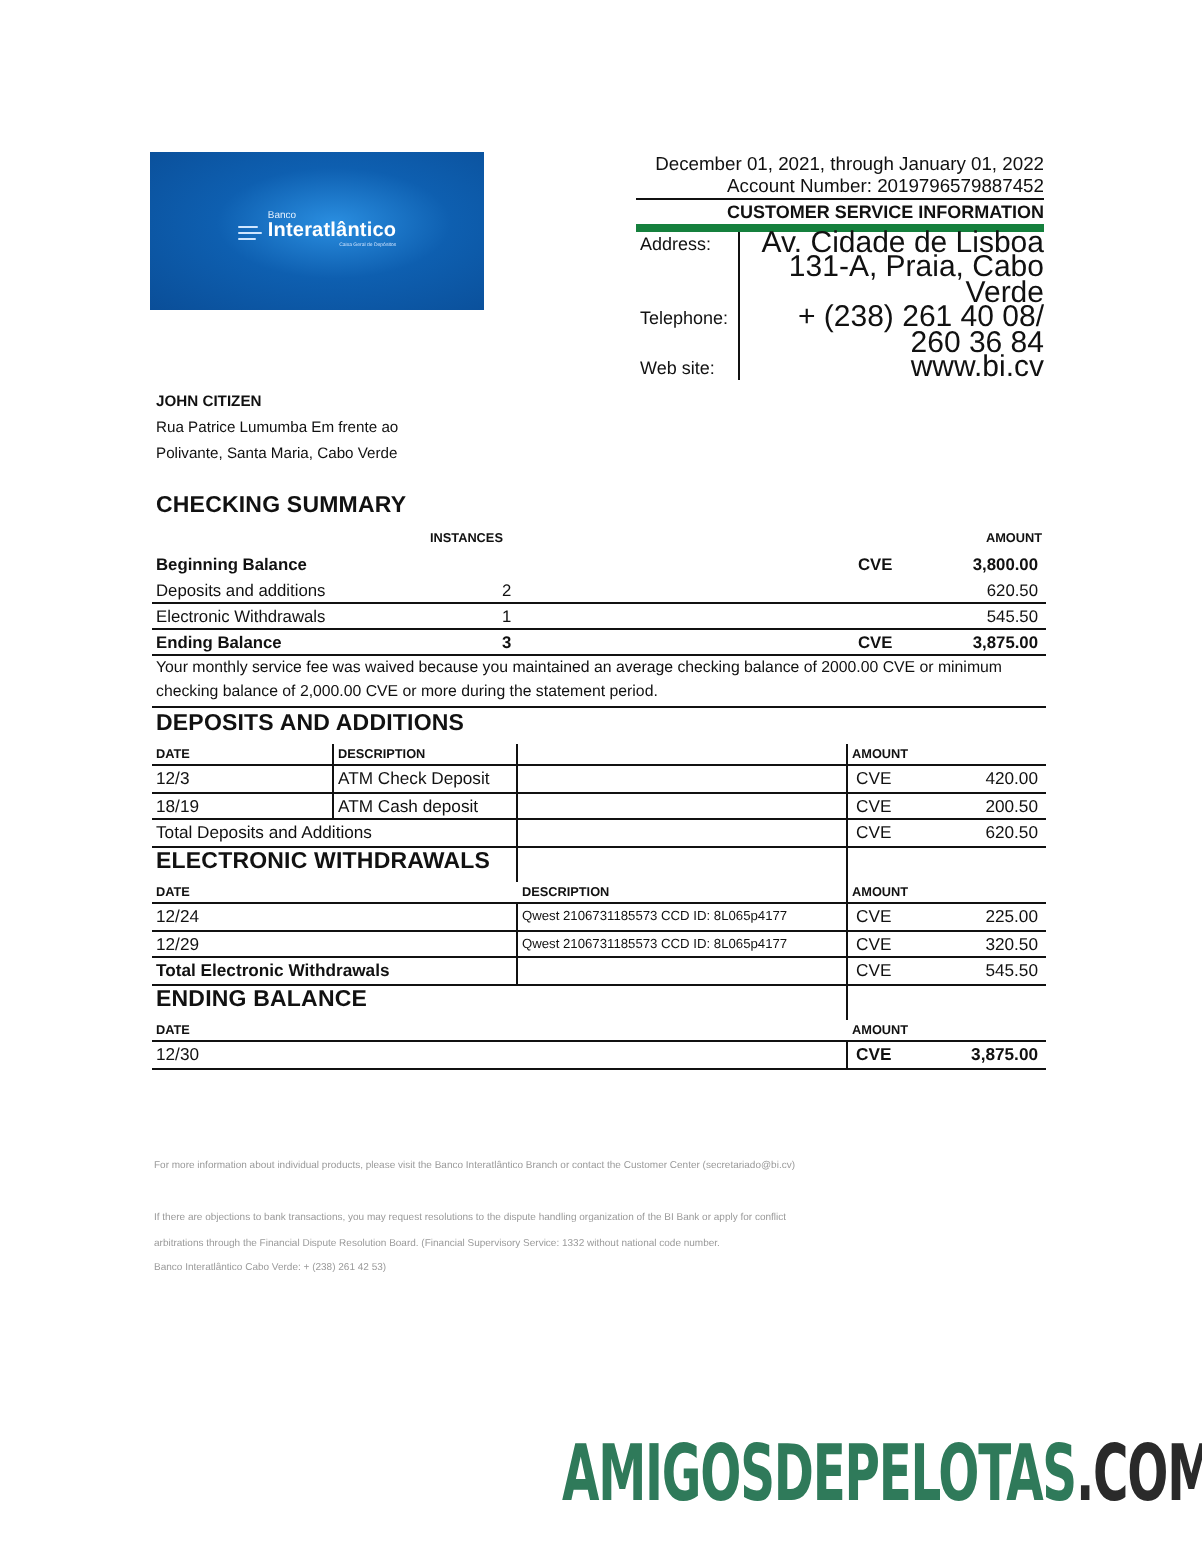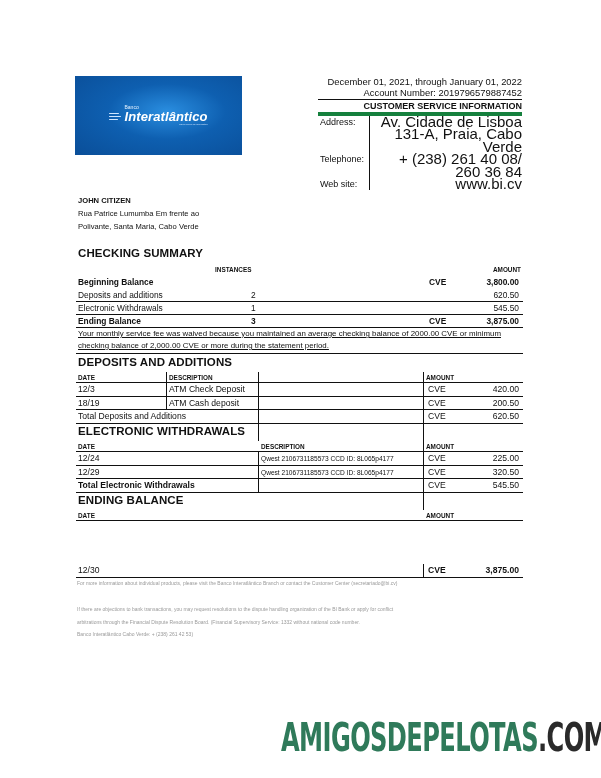--- a/index.html
+++ b/index.html
@@ -12,21 +12,21 @@
   .logo {
     position: absolute; left: 75px; top: 76px; width: 167px; height: 79px;
     background: radial-gradient(ellipse at 55% 45%, #2a8ee0 0%, #0e5fb0 45%, #0a4e98 100%);
     display: flex; align-items: center; justify-content: center;
   }
   .logo-inner { display: flex; align-items: center; gap: 3px; color: #fff; }
   .logo-waves { width: 12px; height: 10px; position: relative; }
   .logo-waves span { position: absolute; left: 0; height: 1px; background: #cfe6ff; border-radius: 1px; }
   .logo-text { display: flex; flex-direction: column; line-height: 1; }
   .logo-small { font-size: 5px; color: #e6f2ff; }
-  .logo-big { font-size: 13px; font-weight: bold; color: #fff; letter-spacing: 0.1px; font-style: italic; }
+  .logo-big { font-size: 10px; font-weight: bold; color: #fff; letter-spacing: 0.1px; }
   .logo-tag { font-size: 2.5px; color: #d0e4ff; margin-top: 1px; align-self: flex-end; }
 
   
   .hdr-right { position: absolute; left: 318px; top: 76px; width: 204px; font-size: 9.4px; }
   .hdr-line { text-align: right; line-height: 11px; white-space: nowrap; }
   .csi-box { margin-top: 1px; border-top: 1.3px solid #111; }
   .csi-title { text-align: right; font-weight: bold; font-size: 9px; line-height: 12px; border-bottom: 4px solid #15803d; }
   .csi-grid { display: grid; grid-template-columns: 52px 152px; }
   .csi-label { font-size: 9px; line-height: 12.4px; padding-left: 2px; border-right: 1px solid #111; }
   .csi-value { font-size: 15px; line-height: 12.4px; text-align: right; }
@@ -44,21 +44,21 @@
   .cs-hdr { position: relative; height: 12px; font-size: 6.4px; font-weight: bold; }
   .cs-hdr .inst { position: absolute; left: 139px; top: 2px; }
   .cs-hdr .amt { position: absolute; right: 2px; top: 2px; }
   .cs-row { position: relative; height: 13px; line-height: 13px; }
   .cs-row .lbl { position: absolute; left: 2px; }
   .cs-row .cnt { position: absolute; left: 175px; }
   .cs-row .cur { position: absolute; left: 353px; }
   .cs-row .val { position: absolute; right: 4px; }
   .cs-row.bold { font-weight: bold; }
   .cs-row.line-b { border-bottom: 1px solid #111; }
-  .cs-note { font-size: 7.9px; line-height: 12px; padding-left: 2px; padding-bottom: 1px; border-bottom: 1.3px solid #111; text-decoration: underline; }
+  .cs-note { font-size: 7.9px; line-height: 12px; padding-left: 2px; padding-bottom: 1px; border-bottom: 1.3px solid #111; }
 
   
   .ledger { position: absolute; left: 76px; width: 447px; font-size: 8.6px; }
   .lg-title-row { position: relative; height: 17px; }
   .lg-title-row .sec-title { position: absolute; left: 2px; top: 1px; }
   .lg-head { display: flex; height: 11px; border-bottom: 1.3px solid #111; font-size: 6.4px; font-weight: bold; line-height: 11px; }
   .lg-row { display: flex; height: 13.5px; line-height: 13px; border-bottom: 1px solid #111; }
   .c { padding-left: 2px; white-space: nowrap; overflow: hidden; }
   .c.br { border-right: 1px solid #111; }
   .c.amt-cell { display: flex; justify-content: space-between; padding-left: 4px; padding-right: 4px; }
@@ -236,21 +236,21 @@
     <div class="lg-title-row" style="display:flex;">
       <div style="width:348px;border-right:1px solid #111;position:relative;">
         <span class="sec-title" style="position:absolute;left:2px;top:1px;">ENDING BALANCE</span>
       </div>
       <div style="width:99px;"></div>
     </div>
     <div class="lg-head">
       <div class="c" style="width:348px;">DATE</div>
       <div class="c" style="width:99px;">AMOUNT</div>
     </div>
-    <div class="lg-row" style="border-bottom:1.3px solid #111;margin-top:43px;">
+    <div class="lg-row" style="border-bottom:1.3px solid #111;">
       <div class="c br" style="width:348px;">12/30</div>
       <div class="c amt-cell bold" style="width:99px;">
         <span>CVE</span>
         <span>3,875.00</span>
       </div>
     </div>
   </div>
 
   <div class="foot" style="top:577px;">For more information about individual products, please visit the Banco Interatlântico Branch or contact the Customer Center (secretariado@bi.cv)</div>
   <div class="foot" style="top:603px;">If there are objections to bank transactions, you may request resolutions to the dispute handling organization of the BI Bank or apply for conflict</div>

